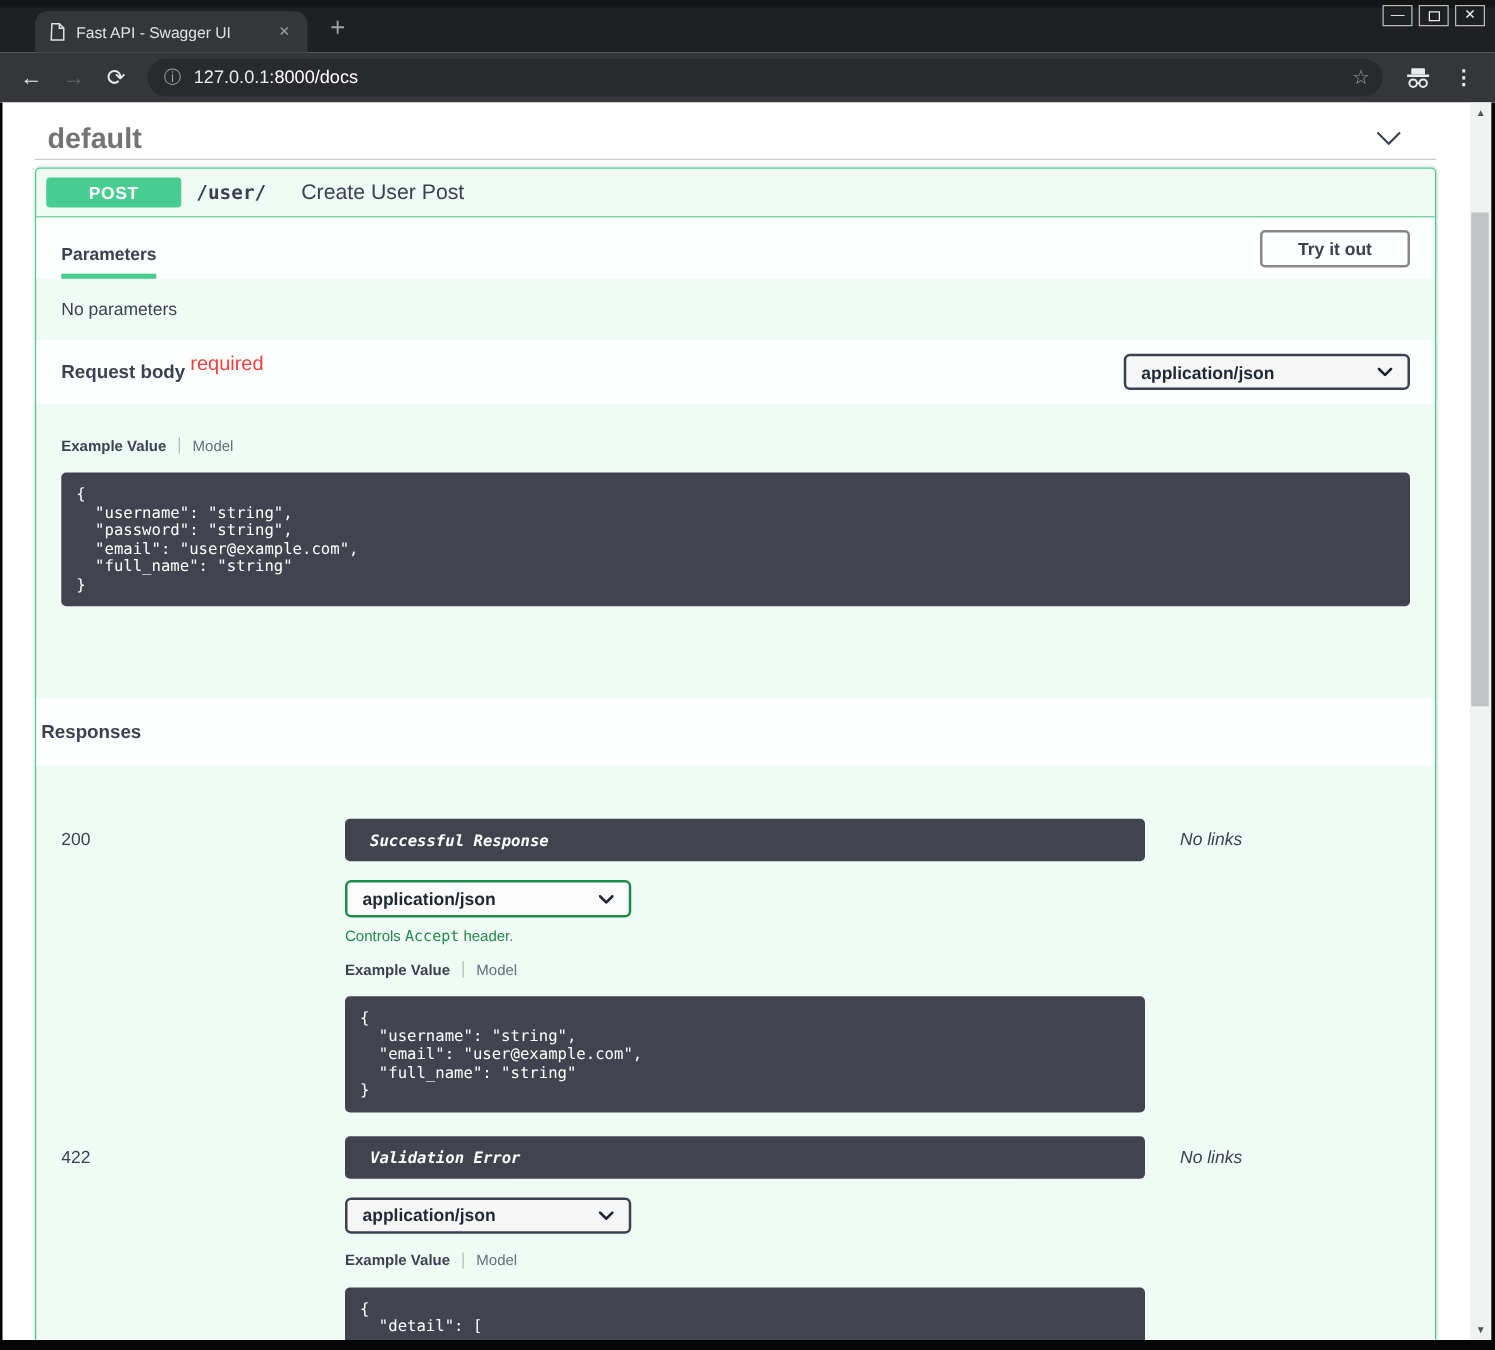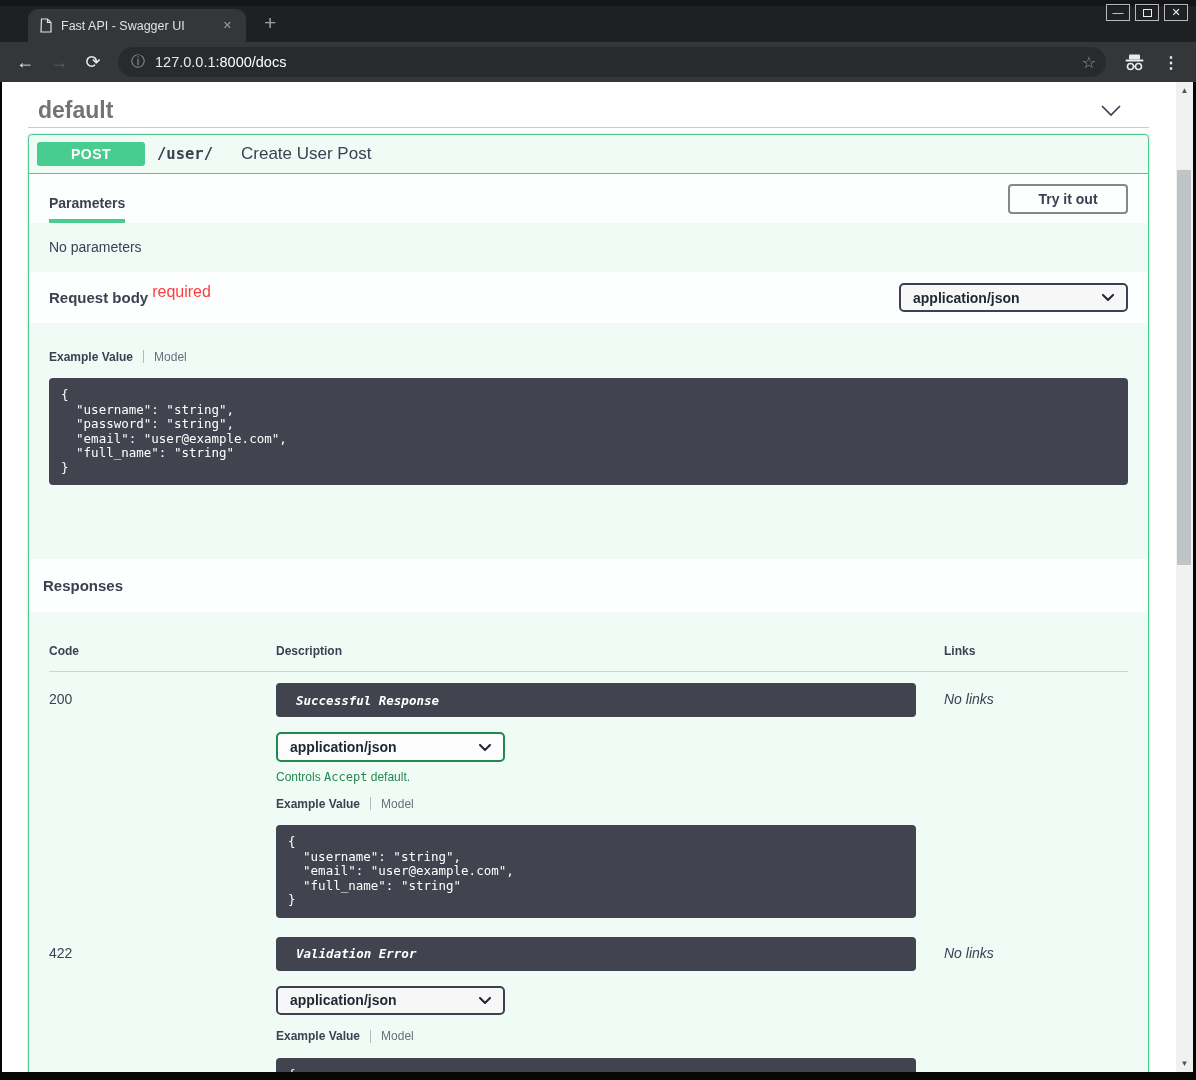--- a/index.html
+++ b/index.html
@@ -71,21 +71,21 @@
   .model-body { padding:26px 20px 0; }
   .tabs-line { display:flex; align-items:center; gap:10px; height:15px; font-size:12px; }
   .tab-example { font-weight:700; color:#3b4151; }
   .tab-sep { width:1px; height:13px; background:rgba(59,65,81,.35); }
   .tab-model { color:#64707d; }
   pre.codeblock { margin:14px 0 0; background:#41444e; border-radius:4px; padding:10px 12px;
                   font-family:"DejaVu Sans Mono",monospace; font-size:12.5px; line-height:14.5px;
                   color:#fff; white-space:pre; overflow:hidden; }
   .after-example-gap { height:74px; }
 
-  .responses-hdr { padding:18px 14px; font-size:15px; font-weight:700; }
+  .responses-hdr { padding:18px 4px; font-size:15px; font-weight:700; }
   .resp-body { padding:32px 20px 0; }
   .resp-grid { display:grid; grid-template-columns:227px 640px 1fr; }
   .resp-head { font-size:12px; font-weight:700; padding-bottom:13px; border-bottom:1px solid rgba(59,65,81,.2); }
   .links-pad { padding-left:28px; }
   .resp-row { padding-top:11px; }
   .resp-row.second { margin-top:8px; }
   .code-cell { font-size:14px; padding-top:8px; }
   .desc-box { height:34px; background:#41444e; border-radius:4px; display:flex; align-items:center;
               padding:0 20px; color:#fff; font-family:"DejaVu Sans Mono",monospace;
               font-style:italic; font-weight:700; font-size:12.5px; }
@@ -194,37 +194,32 @@
   "password": "string",
   "email": "user@example.com",
   "full_name": "string"
 }</pre>
           <div class="after-example-gap"></div>
         </div>
 
         <div class="responses-hdr sec-hdr">Responses</div>
 
         <div class="resp-body">
-          <div class="resp-grid resp-head">
-            <span>Code</span>
-            <span>Description</span>
-            <span class="links-pad">Links</span>
-          </div>
 
           <div class="resp-grid resp-row">
             <div class="code-cell">200</div>
             <div>
               <div class="desc-box">Successful Response</div>
               <div class="fake-select green media-select">
                 <span>application/json</span>
                 <svg width="12" height="7" viewBox="0 0 12 7">
                     <polyline points="1,1 6,6 11,1" fill="none" stroke="#1f2733" stroke-width="2" stroke-linecap="round"></polyline>
                   </svg>
               </div>
-              <div class="accept-note"><span>Controls </span><span class="mono">Accept</span><span> default.</span></div>
+              <div class="accept-note"><span>Controls </span><span class="mono">Accept</span><span> header.</span></div>
               <div class="tabs-line resp-tabs">
                 <span class="tab-example">Example Value</span>
                 <span class="tab-sep"></span>
                 <span class="tab-model">Model</span>
               </div>
               <pre class="codeblock resp-pre">{
   "username": "string",
   "email": "user@example.com",
   "full_name": "string"
 }</pre>

